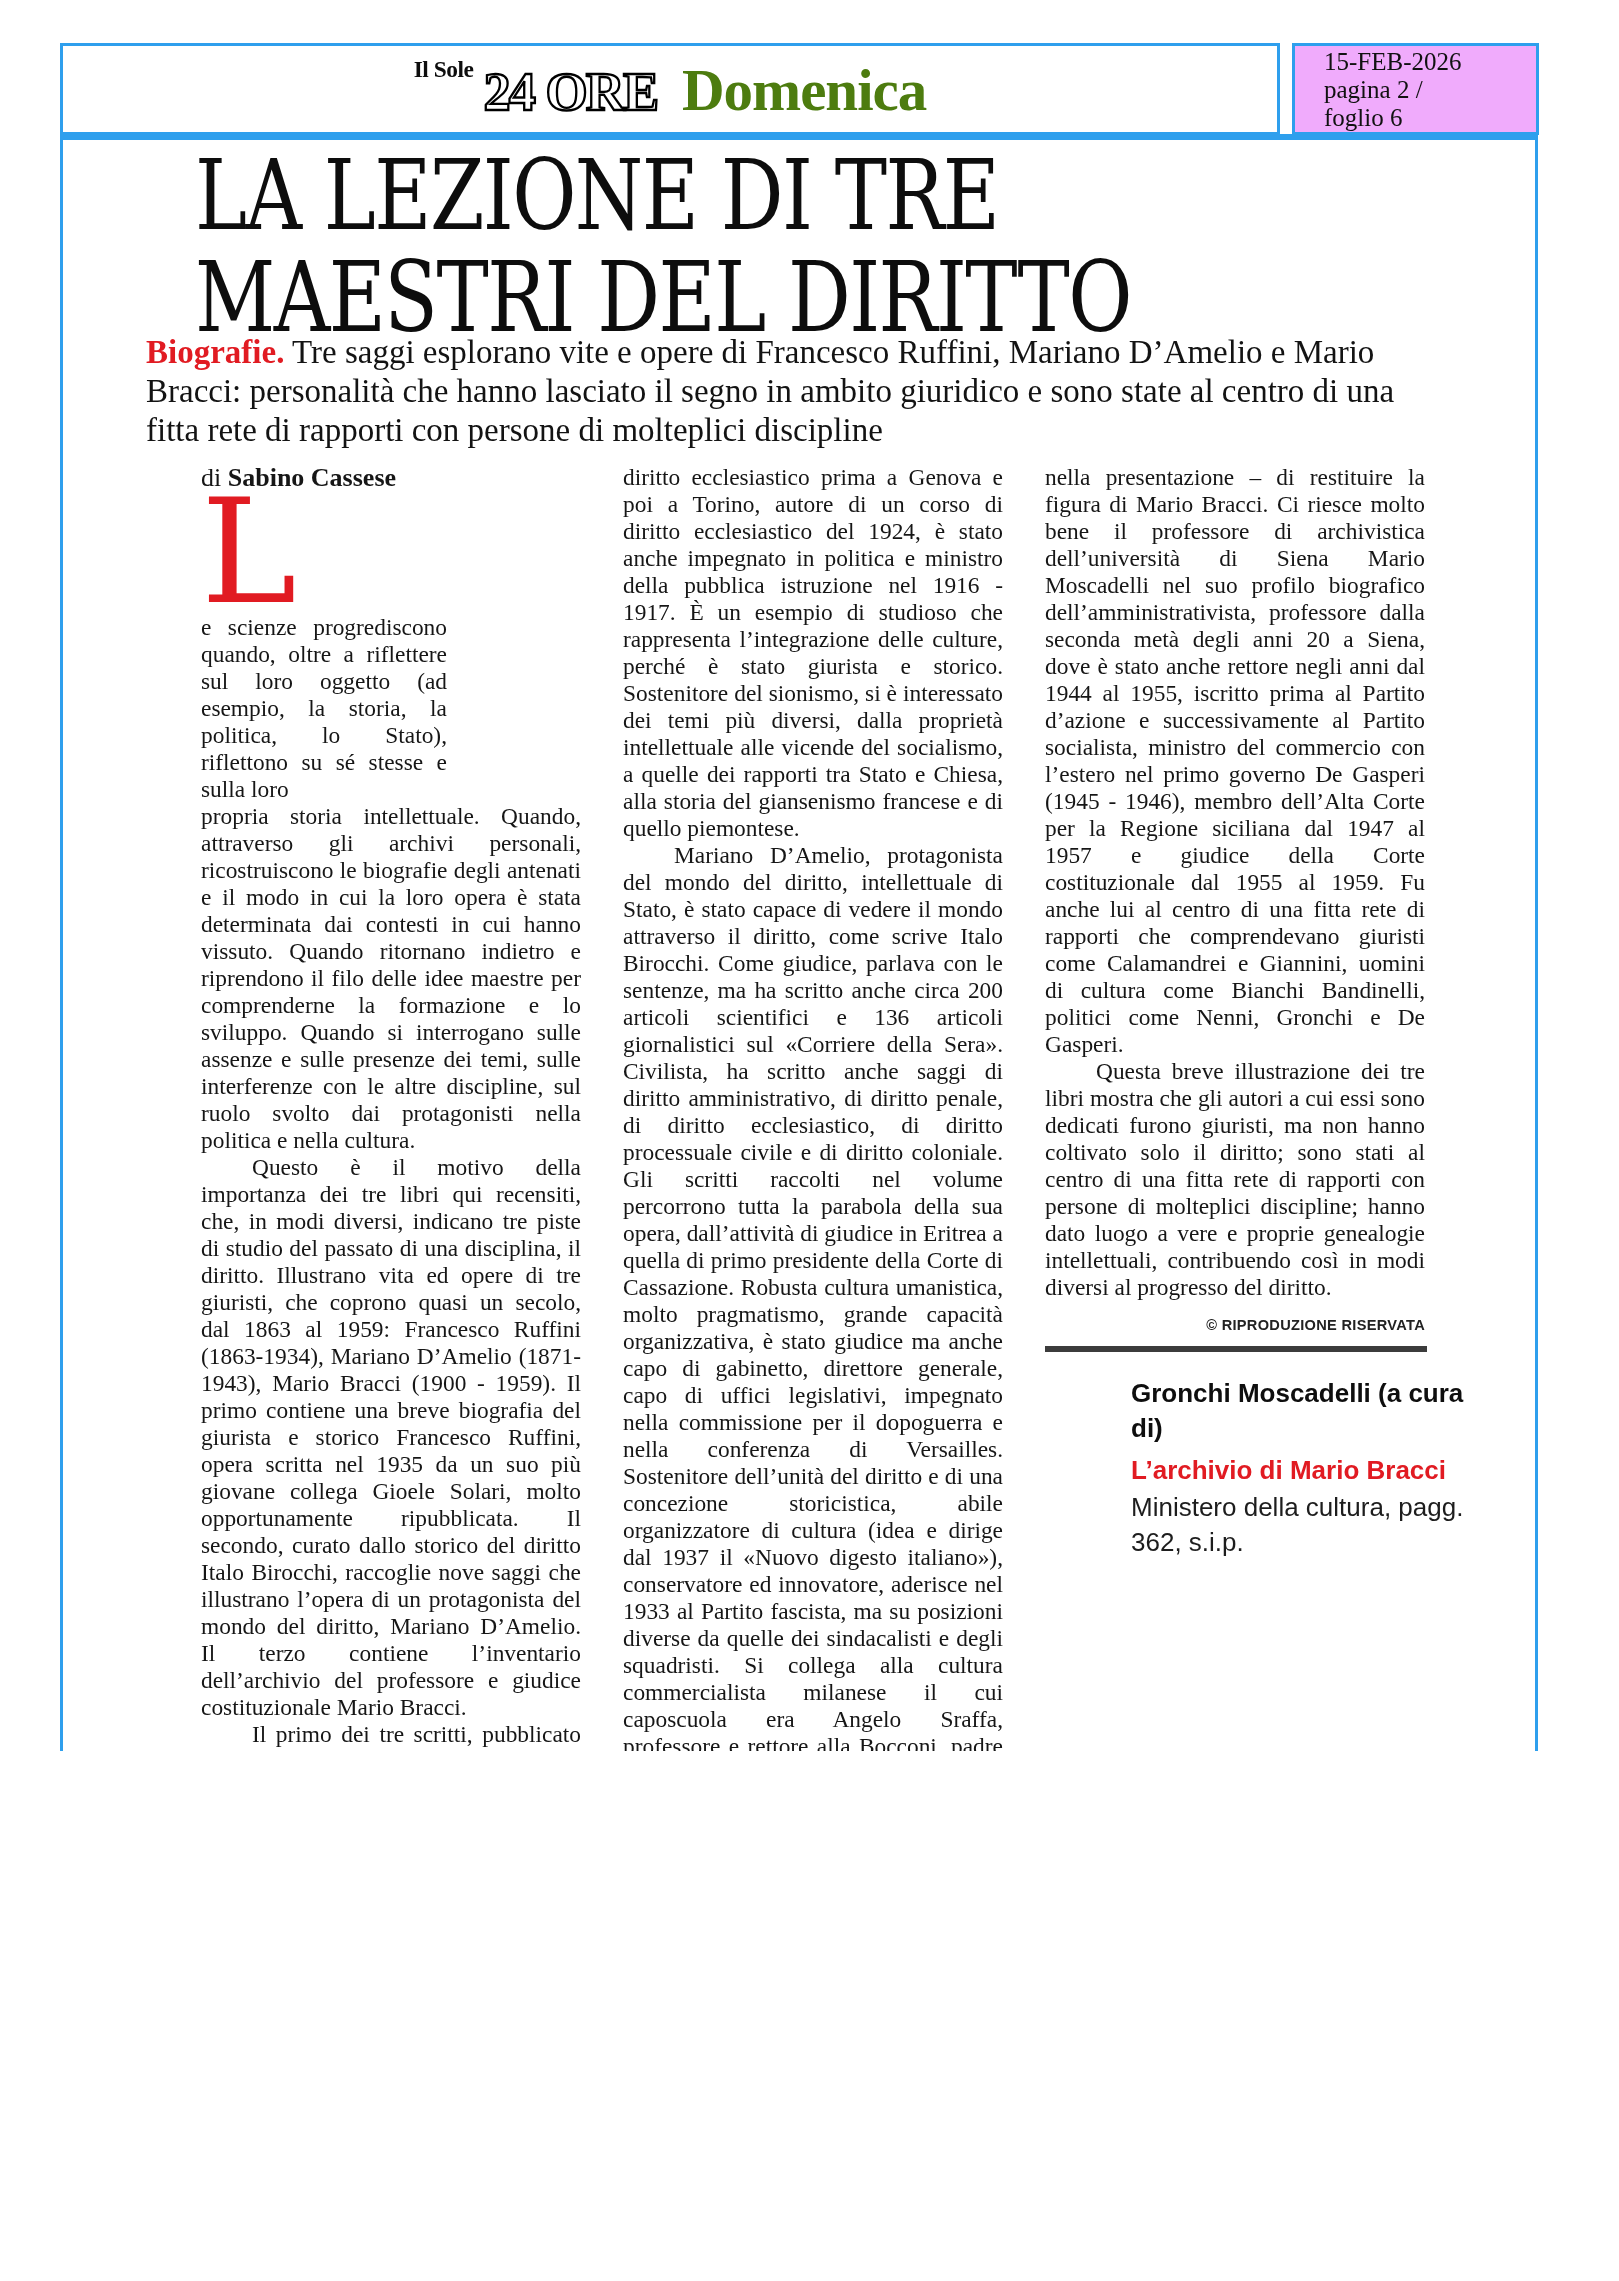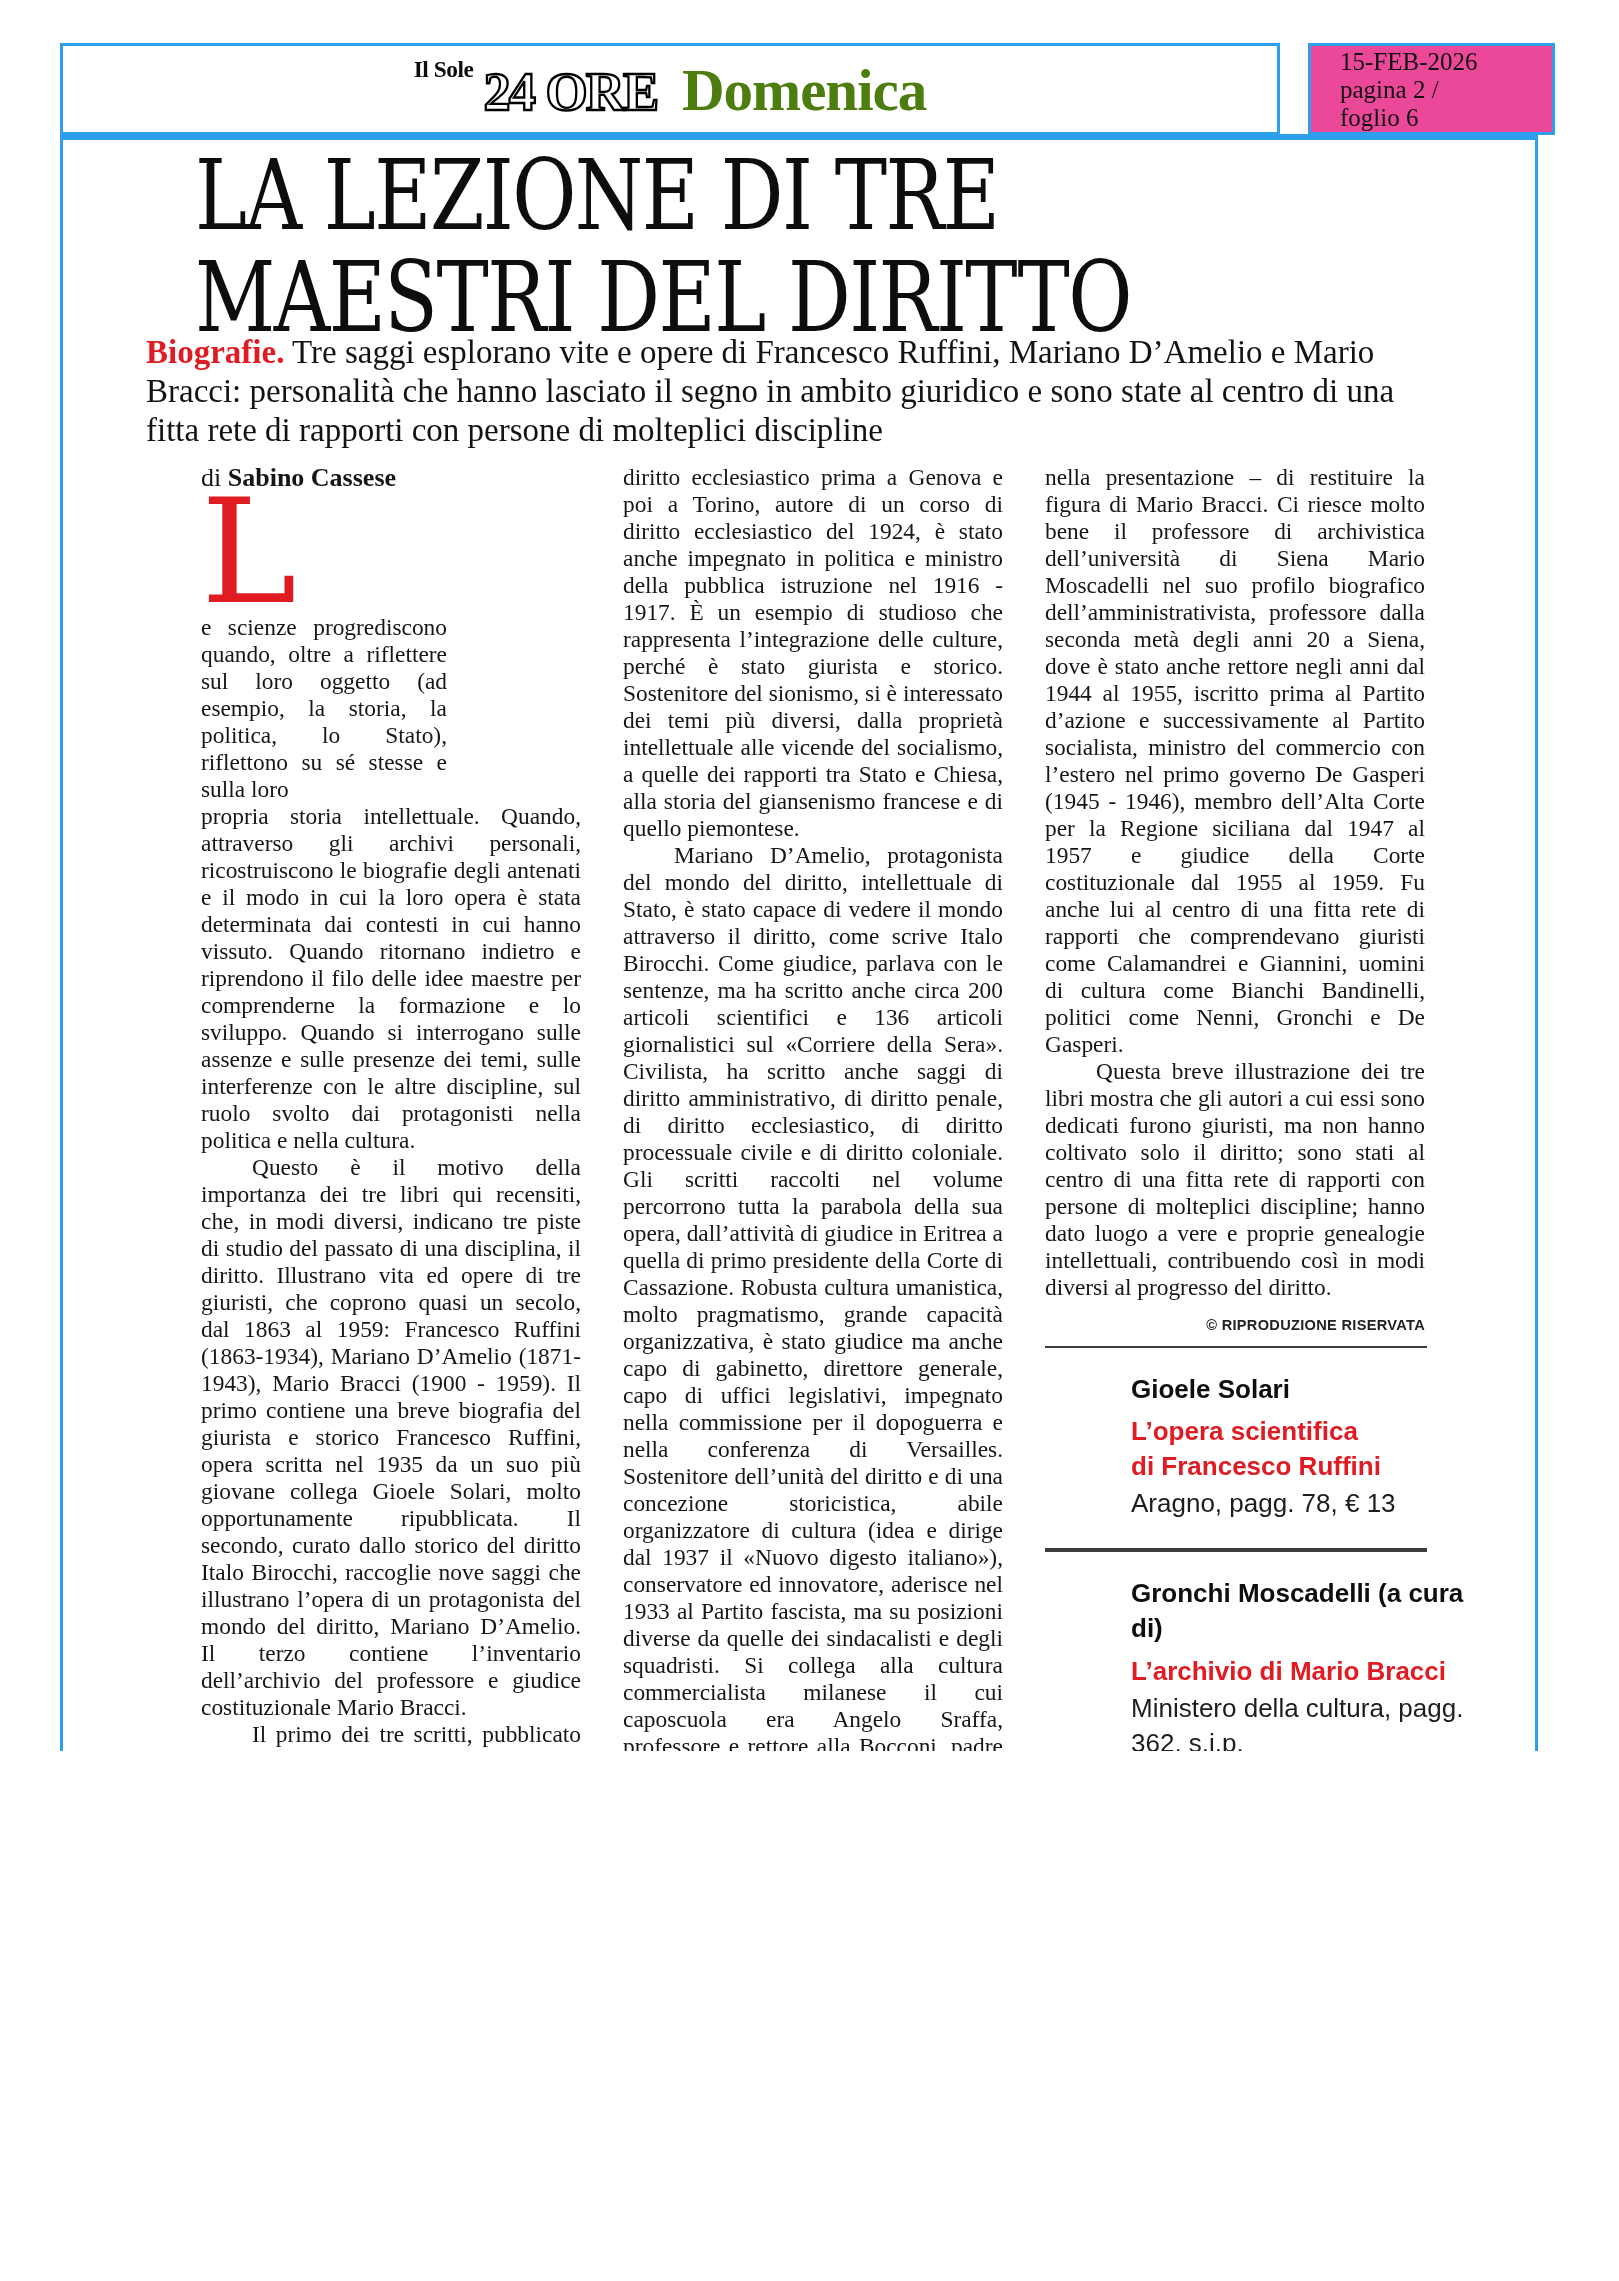--- a/index.html
+++ b/index.html
@@ -5,22 +5,22 @@
 <style>
   html,body{margin:0;padding:0;background:#ffffff;}
   #page{position:relative;width:1620px;height:1751px;background:#ffffff;overflow:hidden;
         font-family:"Liberation Serif",serif;color:#141414;}
 
   
   .header-band{position:absolute;left:60px;top:43px;width:1220px;height:92px;
                border:3.9px solid var(--frame,#2e9fed);box-sizing:border-box;
                display:flex;align-items:center;justify-content:center;background:#fff;}
   .date-box{position:absolute;left:1292px;top:43px;width:247px;height:92px;
-            border:3.9px solid var(--frame,#2e9fed);box-sizing:border-box;background:#ec4899;
-            font-size:25px;line-height:28px;padding:2px 0 0 29px;color:#111;margin-left:16px;}
+            border:3.9px solid var(--frame,#2e9fed);box-sizing:border-box;background:#f0abfc;
+            font-size:25px;line-height:28px;padding:2px 0 0 29px;color:#111;}
   .main-box{position:absolute;left:60px;top:134px;width:1478px;height:2035px;
             border:3.9px solid var(--frame,#2e9fed);border-top-width:6.8px;box-sizing:border-box;background:#fff;}
   .page-code{position:absolute;left:1344px;top:138px;font:bold 9.8px "Liberation Sans",sans-serif;color:#333;}
 
   
   .masthead{display:flex;align-items:flex-end;gap:7.8px;}
   .masthead .il-sole{font-weight:bold;font-size:23.4px;margin-bottom:39px;letter-spacing:-0.5px;color:#0d0d0d;}
   .masthead svg{display:block;}
   .masthead .domenica{font-weight:bold;font-size:59px;line-height:59px;margin-bottom:2px;
                       letter-spacing:-1px;color:#4d7c0f;font-family:"Liberation Serif",serif;}
@@ -110,27 +110,20 @@
   </div>
 
   <div class="col" id="col3">
     <p class="body-p">nella presentazione – di restituire la figura di Mario Bracci. Ci riesce molto bene il professore di archivistica dell’università di Siena Mario Moscadelli nel suo profilo biografico dell’amministrativista, professore dalla seconda metà degli anni 20 a Siena, dove è stato anche rettore negli anni dal 1944 al 1955, iscritto prima al Partito d’azione e successivamente al Partito socialista, ministro del commercio con l’estero nel primo governo De Gasperi (1945 - 1946), membro dell’Alta Corte per la Regione siciliana dal 1947 al 1957 e giudice della Corte costituzionale dal 1955 al 1959. Fu anche lui al centro di una fitta rete di rapporti che comprendevano giuristi come Calamandrei e Giannini, uomini di cultura come Bianchi Bandinelli, politici come Nenni, Gronchi e De Gasperi.</p>
     <p class="body-p indent">Questa breve illustrazione dei tre libri mostra che gli autori a cui essi sono dedicati furono giuristi, ma non hanno coltivato solo il diritto; sono stati al centro di una fitta rete di rapporti con persone di molteplici discipline; hanno dato luogo a vere e proprie genealogie intellettuali, contribuendo così in modi diversi al progresso del diritto.</p>
     <div class="repro">© RIPRODUZIONE RISERVATA</div>
 
     <div class="books">
 
       <div class="book-divider"></div>
-      <div class="book">
-
-        <div class="book-author">Gioele Solari</div>
-        <div class="book-title">L’opera scientifica
-di Francesco Ruffini</div>
-        <div class="book-details">Aragno, pagg. 78, € 13</div>
-      </div>
 
       <div class="book-divider"></div>
 
       <div class="book-divider"></div>
       <div class="book">
 
         <div class="book-author">Gronchi Moscadelli (a cura di)</div>
         <div class="book-title">L’archivio di Mario Bracci</div>
         <div class="book-details">Ministero della cultura, pagg.
 362, s.i.p.</div>

